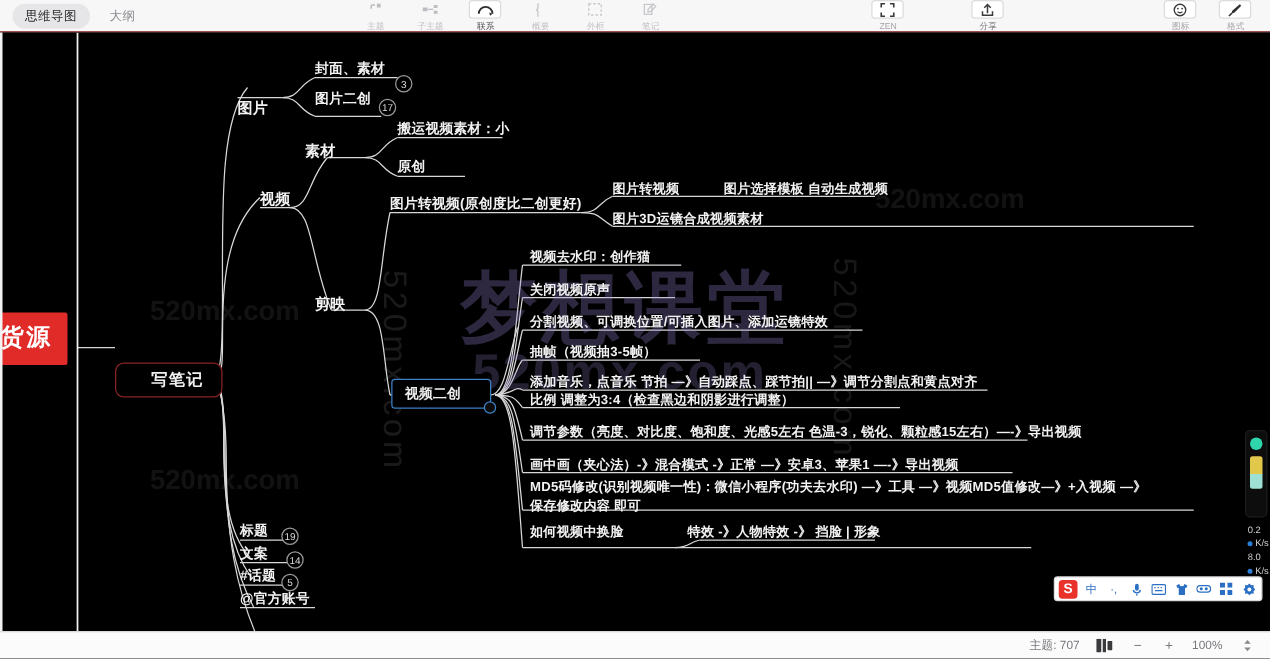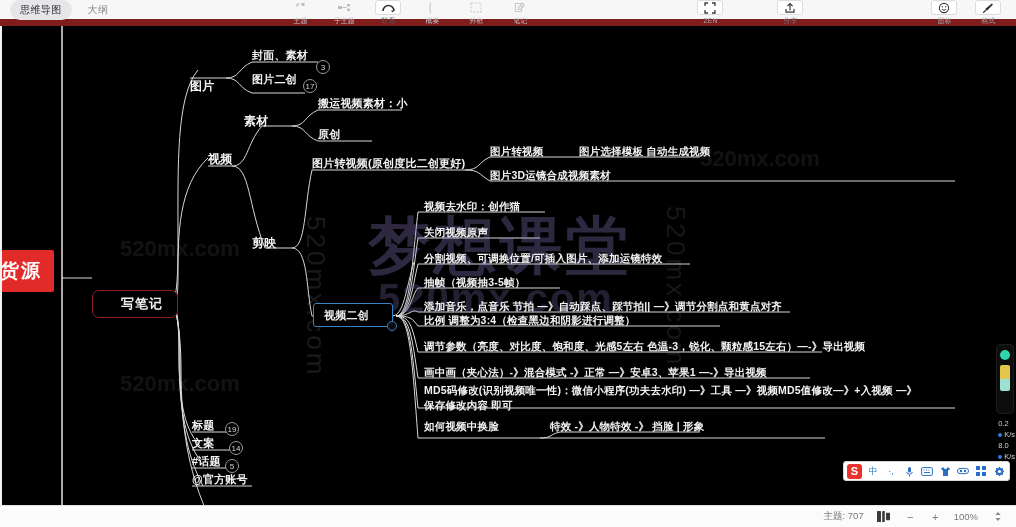--- a/index.html
+++ b/index.html
@@ -9,21 +9,21 @@
     font-family: "Liberation Sans", "DejaVu Sans", sans-serif;
     background: #000;
   }
   #app { position: relative; width: 1016px; height: 527px; background: #000; }
 
   
   .toolbar {
     position: absolute; top: 0; left: 0;
     width: 1016px; height: 26px;
     background: #f7f7f8;
-    border-bottom: 7px solid #7f1d1d;
+    border-bottom: 1px solid #7f1d1d;
     display: flex; align-items: center;
   }
   .tabpills { display: flex; align-items: center; gap: 6px; margin-left: 10px; }
   .pill {
     font-size: 10px; color: #3c3c3e; padding: 3px 10px;
     border-radius: 11px; white-space: nowrap; letter-spacing: .4px;
   }
   .pill.active { background: #e6e6e8; color: #2b2b2d; }
   .pill.plain { color: #8b8b90; }
   .tbtn {

